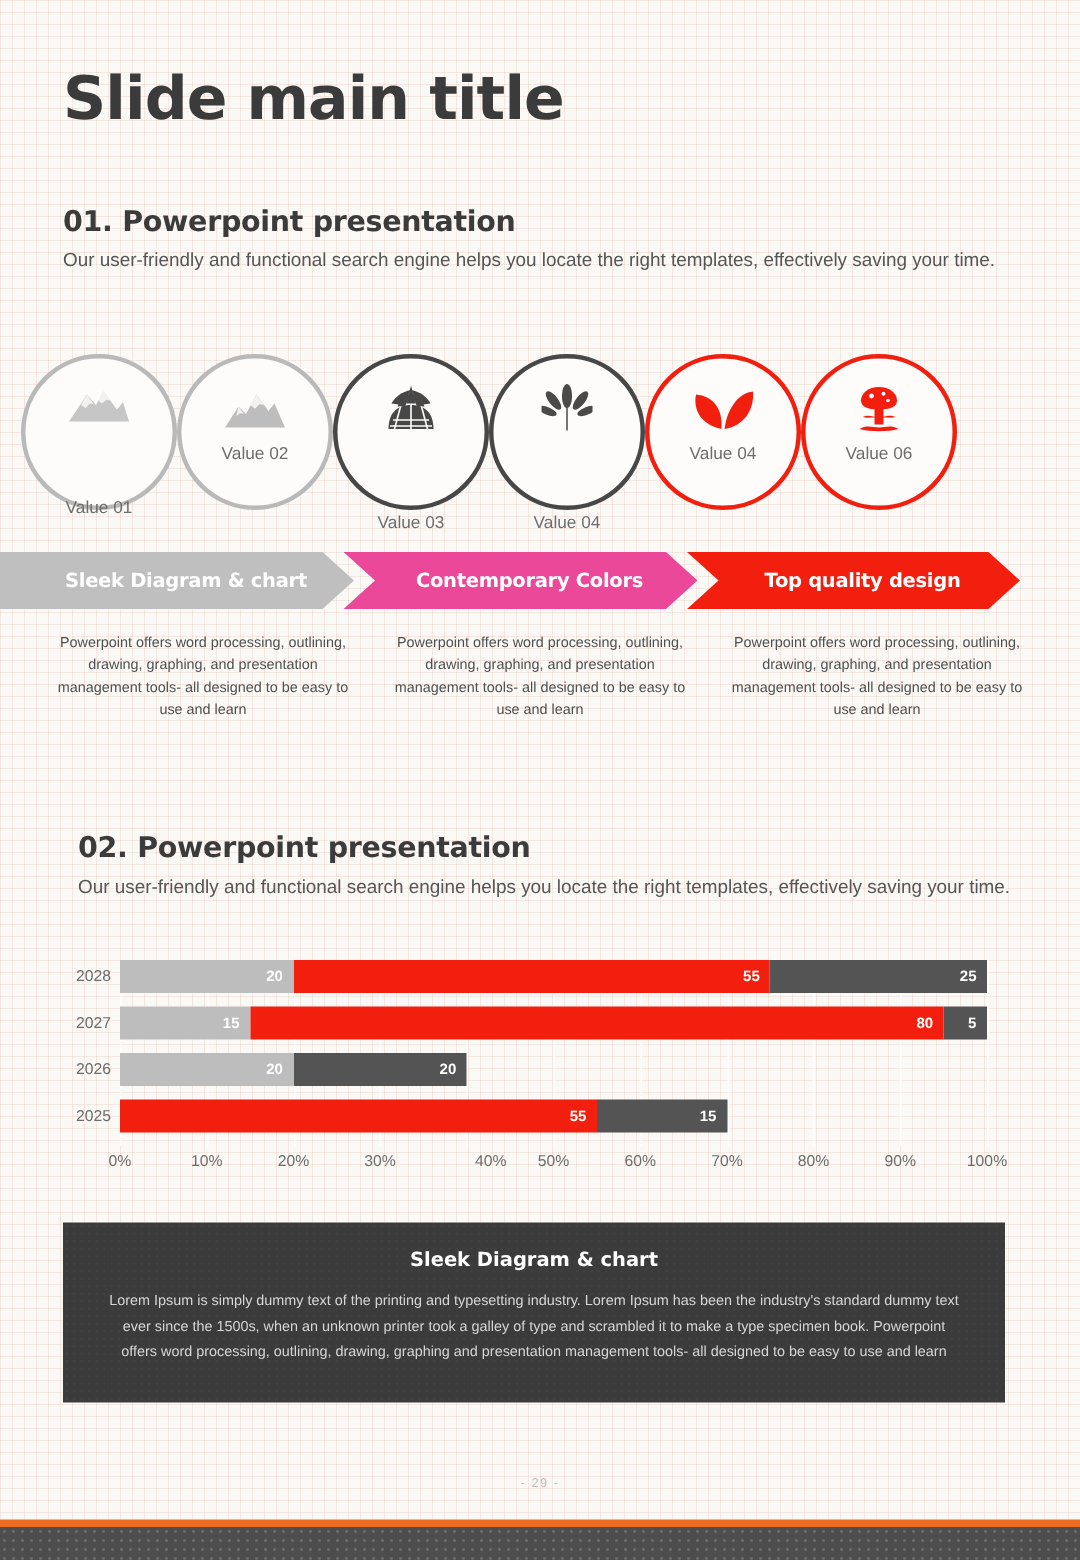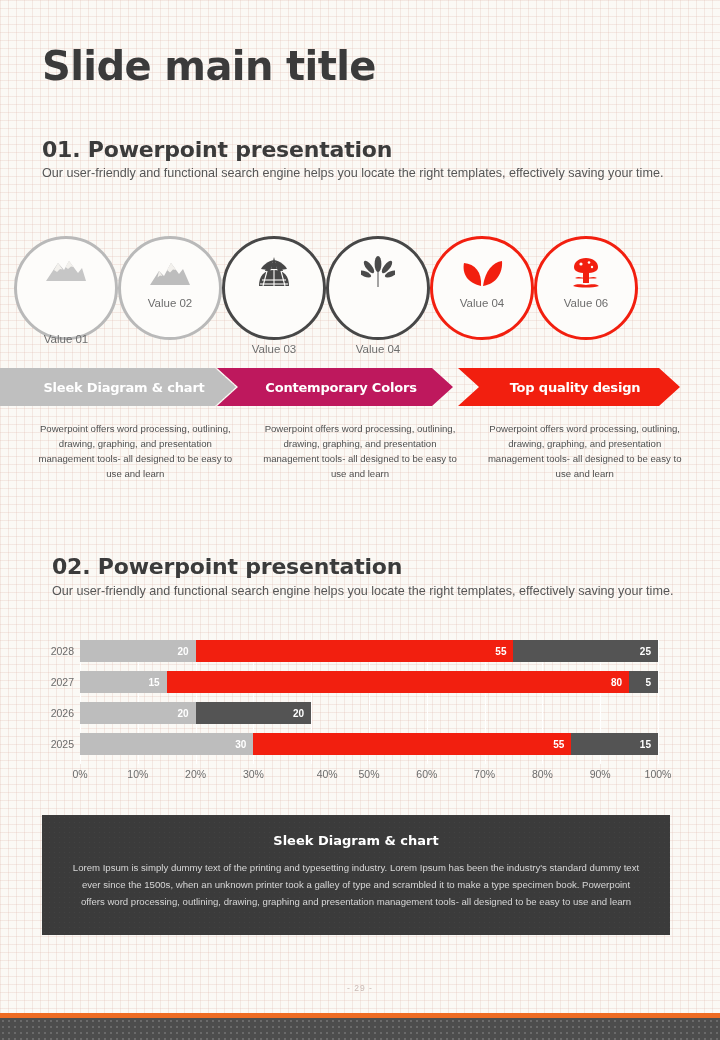--- a/index.html
+++ b/index.html
@@ -20,21 +20,21 @@
   
   .slide-title{
     position:absolute;left:42px;top:45px;
     font-size:40px;line-height:1.05;
     font-weight:bold;color:#3b3b3b;
     letter-spacing:-0.6px;
     font-family:"DejaVu Sans", sans-serif;
   }
 
   .sec-head{
-    font-size:22px;font-weight:bold;color:#3b3b3b;
+    font-size:19px;font-weight:bold;color:#3b3b3b;
     font-family:"DejaVu Sans", sans-serif;
     letter-spacing:-0.2px;
   }
   .sec-sub{
     font-size:12.6px;line-height:1.5;color:#565656;
     font-family:"Liberation Sans", sans-serif;
   }
 
   .sec1-head{position:absolute;left:42px;top:137px;}
   .sec1-sub{position:absolute;left:42px;top:164px;width:650px;}
@@ -60,21 +60,21 @@
   .ban{
     position:absolute;top:0;height:38px;
     display:flex;align-items:center;justify-content:center;
     color:#ffffff;font-size:13px;font-weight:bold;
     font-family:"DejaVu Sans", sans-serif;
     box-sizing:border-box;letter-spacing:-0.2px;
   }
   .ban span{position:relative;left:6px;}
   .ban1{left:0;width:236px;background:#bfbfbf;
     clip-path:polygon(0 0, 215px 0, 236px 50%, 215px 100%, 0 100%);}
-  .ban2{left:217px;width:236px;background:#be185d;
+  .ban2{left:229px;width:236px;background:#ec4899;
     clip-path:polygon(0 0, 215px 0, 236px 50%, 215px 100%, 0 100%, 21px 50%);}
   .ban3{left:458px;width:222px;background:#f21f0f;
     clip-path:polygon(0 0, 201px 0, 222px 50%, 201px 100%, 0 100%, 21px 50%);}
 
   
   .descs{position:absolute;left:30px;top:422px;width:660px;display:flex;gap:14px;}
   .desc{
     flex:1;text-align:center;font-size:9.6px;line-height:1.55;color:#4f4f4f;
     font-family:"Liberation Sans", sans-serif;
     padding:0 6px;box-sizing:border-box;
@@ -291,21 +291,20 @@
           <div class="seg s-red" style="width: 80%; background: rgb(242, 31, 15);">80</div>
           <div class="seg s-dark" style="width: 5%; background: rgb(84, 84, 84);">5</div>
         </div>
         <div class="brow" style="top: 62px;">
           <div class="ylab">2026</div>
           <div class="seg s-gray" style="width: 20%; background: rgb(189, 189, 189);">20</div>
           <div class="seg s-dark" style="width: 20%; background: rgb(84, 84, 84);">20</div>
         </div>
         <div class="brow" style="top: 93px;">
           <div class="ylab">2025</div>
-          <div class="seg s-gray" style="width: 30%; background: rgb(189, 189, 189);">30</div>
           <div class="seg s-red" style="width: 55%; background: rgb(242, 31, 15);">55</div>
           <div class="seg s-dark" style="width: 15%; background: rgb(84, 84, 84);">15</div>
         </div>
       </div>
   </div>
   <div class="xaxis" id="xaxis">
       <div class="xt" style="left: 0%;">0%</div>
       <div class="xt" style="left: 10%;">10%</div>
       <div class="xt" style="left: 20%;">20%</div>
       <div class="xt" style="left: 30%;">30%</div>

